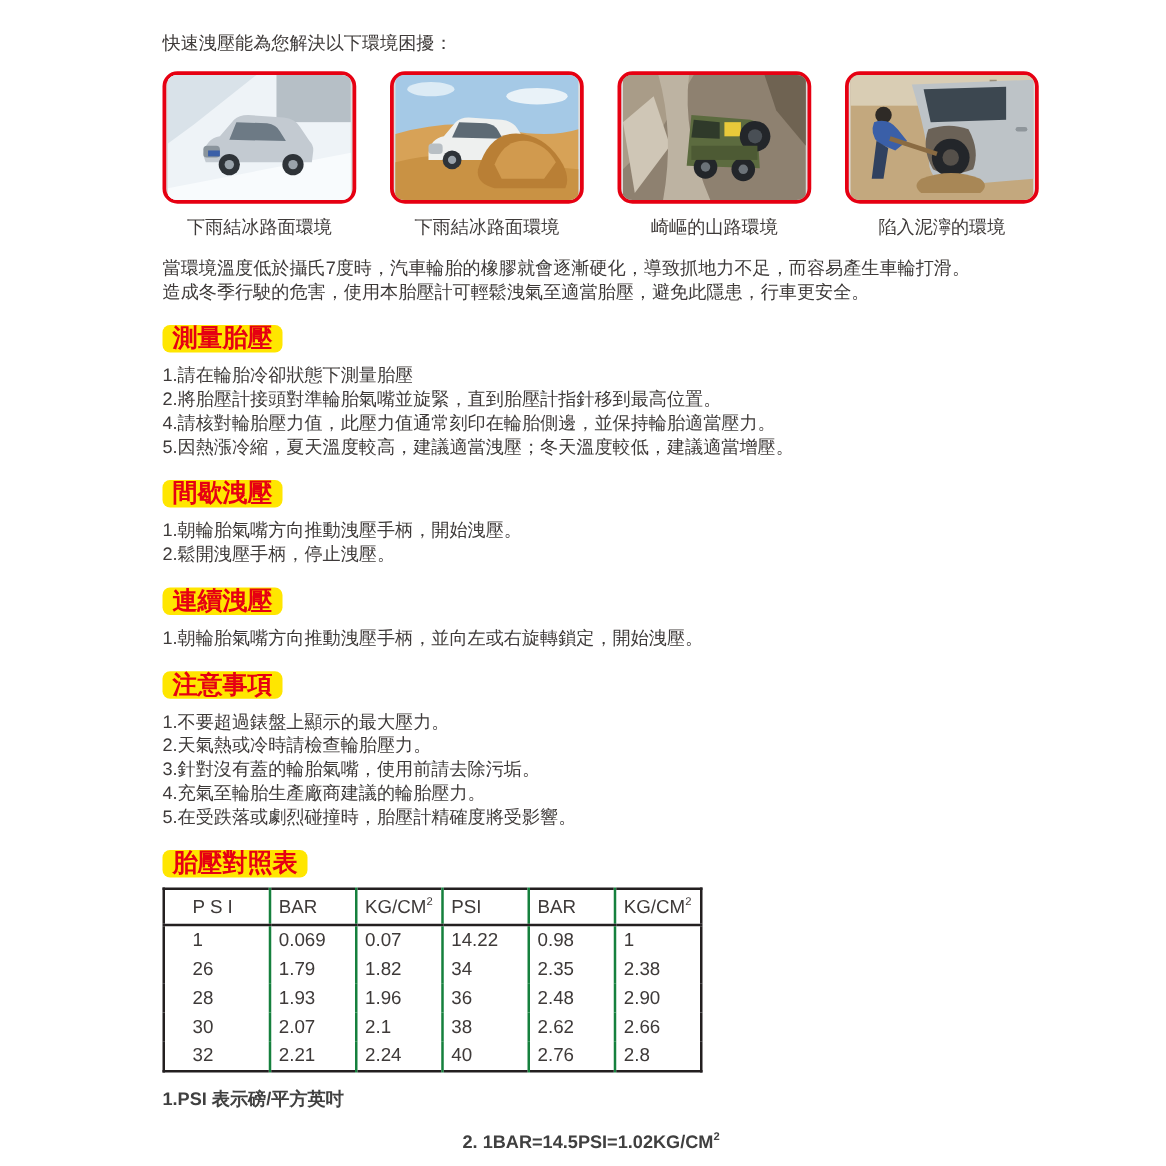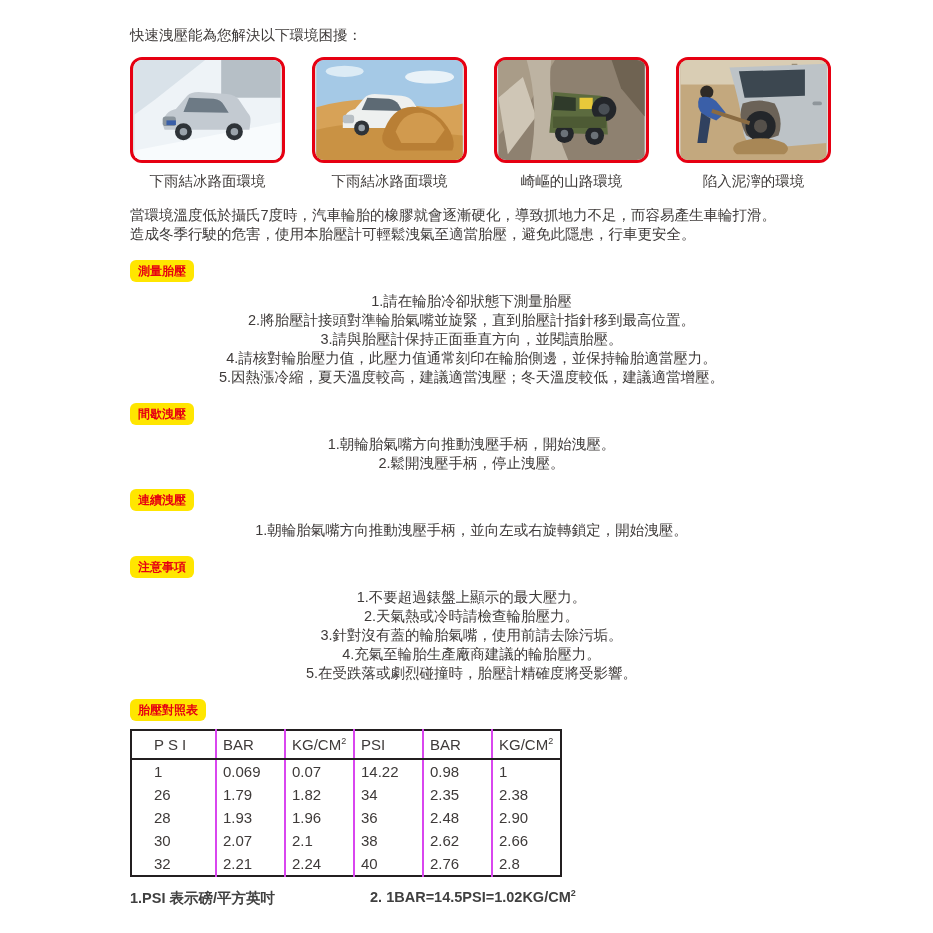--- a/index.html
+++ b/index.html
@@ -18,35 +18,35 @@
     border:3px solid #e60012;border-radius:12px;overflow:hidden;display:block;
     background:#ddd;
   }
   .photo svg{display:block;width:100%;height:100%;}
   .env-caption{text-align:center;margin-top:9px;font-size:14.5px;color:#3e3a39;}
   .desc{margin:15px 0 0;line-height:19px;}
   .section{margin-top:16px;}
   .section.first{margin-top:16px;}
   .chip{
     display:inline-block;background:#ffe600;color:#e60012;
-    font-weight:bold;font-size:12px;line-height:16px;
+    font-weight:bold;font-size:20px;line-height:16px;
     padding:3px 8px;border-radius:6px;
   }
-  ol.instructions{list-style:none;margin:10px 0 0;padding:0;line-height:19px;text-align:center;}
+  ol.instructions{list-style:none;margin:10px 0 0;padding:0;line-height:19px;}
   table.pressure{border-collapse:collapse;margin-top:8px;border:2px solid #231f20;table-layout:fixed;}
   table.pressure th,table.pressure td{
-    border-left:2px solid #d946ef;text-align:left;font-weight:normal;
+    border-left:2px solid #15803d;text-align:left;font-weight:normal;
     padding:0 0 0 6px;font-size:15px;width:61px;white-space:nowrap;overflow:hidden;
   }
   table.pressure th:first-child,table.pressure td:first-child{border-left:none;padding-left:22px;}
   table.pressure thead th{border-bottom:2px solid #231f20;height:27px;}
   table.pressure td{height:23px;}
   sup{font-size:9px;vertical-align:super;line-height:0;}
   .footnotes{margin-top:12px;color:#404040;font-weight:bold;font-size:14.5px;display:flex;}
-  .fn2{margin-left:95px;}
+  .fn2{margin-left:95px;margin-top:36px;}
 </style>
 </head>
 <body>
 
 <div class="page">
 
   <p class="intro">快速洩壓能為您解決以下環境困擾：</p>
 
   <div class="env-row">
 
@@ -149,21 +149,20 @@
 
   </div>
 
   <p class="desc"><span>當環境溫度低於攝氏7度時，汽車輪胎的橡膠就會逐漸硬化，導致抓地力不足，而容易產生車輪打滑。</span><br><span>造成冬季行駛的危害，使用本胎壓計可輕鬆洩氣至適當胎壓，避免此隱患，行車更安全。</span></p>
 
   <div class="section first">
     <span class="chip">測量胎壓</span>
     <ol class="instructions">
         <li>1.請在輪胎冷卻狀態下測量胎壓</li>
         <li>2.將胎壓計接頭對準輪胎氣嘴並旋緊，直到胎壓計指針移到最高位置。</li>
-        <li>3.請與胎壓計保持正面垂直方向，並閱讀胎壓。</li>
         <li>4.請核對輪胎壓力值，此壓力值通常刻印在輪胎側邊，並保持輪胎適當壓力。</li>
         <li>5.因熱漲冷縮，夏天溫度較高，建議適當洩壓；冬天溫度較低，建議適當增壓。</li>
       </ol>
   </div>
 
   <div class="section">
     <span class="chip">間歇洩壓</span>
     <ol class="instructions">
         <li>1.朝輪胎氣嘴方向推動洩壓手柄，開始洩壓。</li>
         <li>2.鬆開洩壓手柄，停止洩壓。</li>

